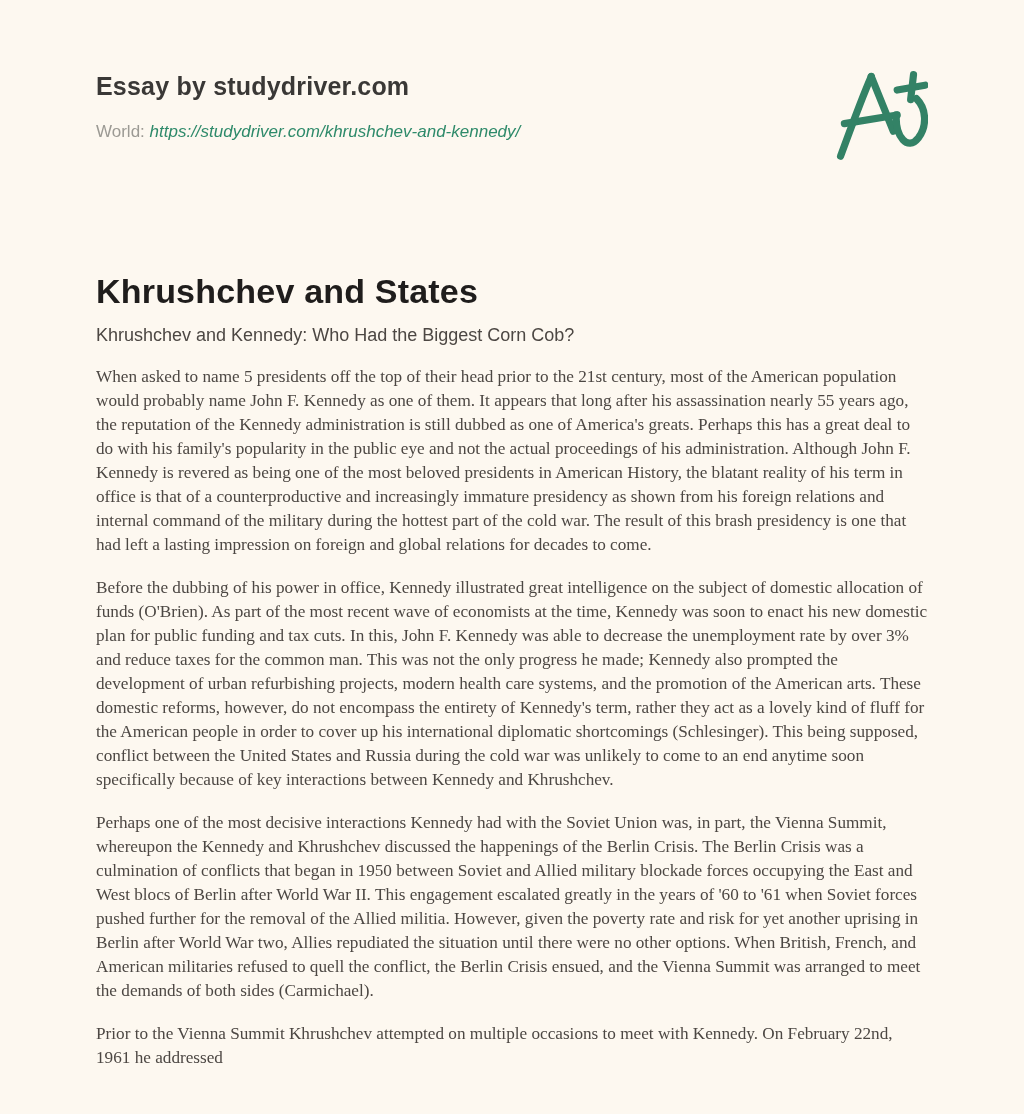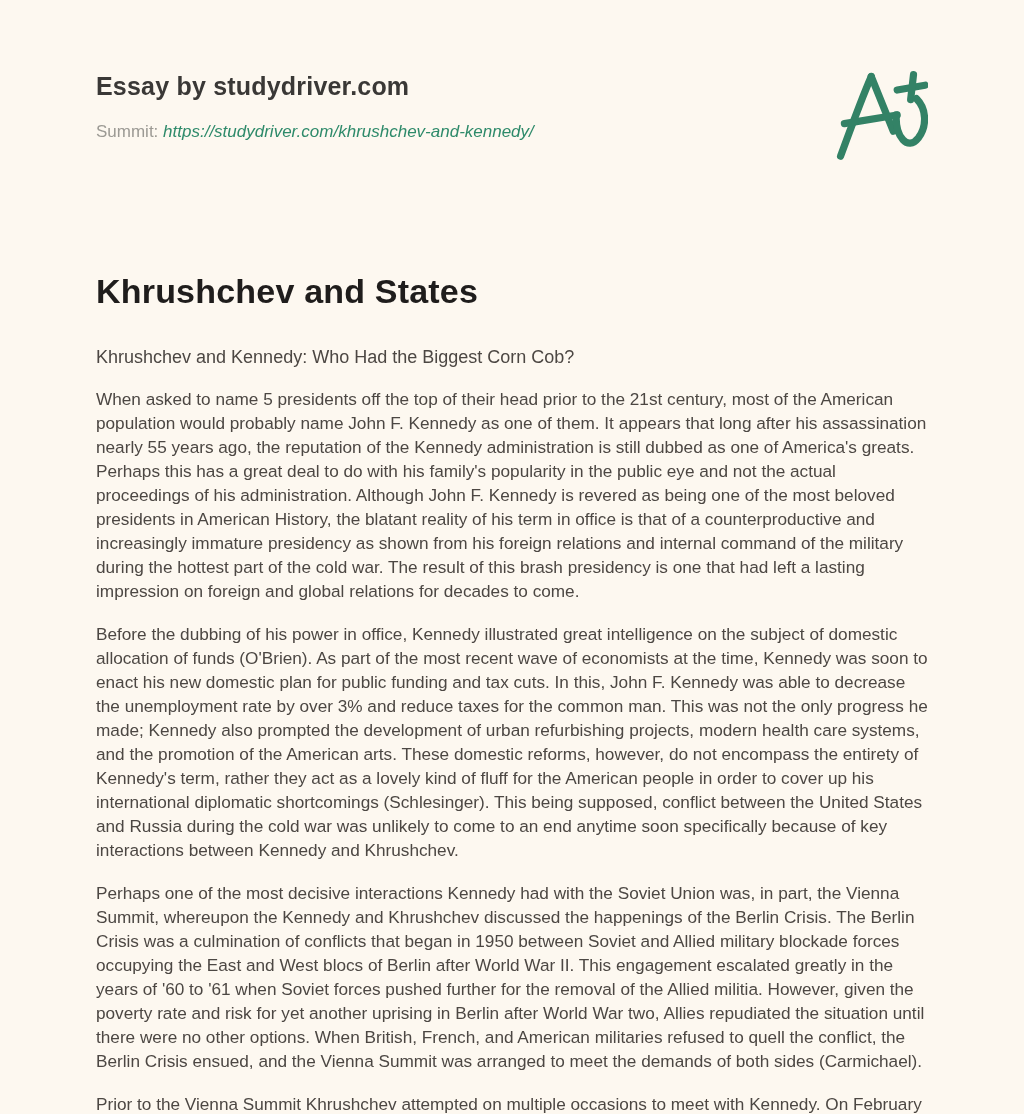--- a/index.html
+++ b/index.html
@@ -57,45 +57,46 @@
   }
   .logo-wrap svg { display: block; width: 100%; height: 100%; }
   h2.essay-title {
     margin-top: 110px;
     font-size: 34px;
     font-weight: 700;
     color: var(--heading-dark);
     letter-spacing: 0.2px;
   }
   p.subtitle {
-    margin-top: 36px;
+    margin-top: 14px;
     font-size: 18px;
     color: var(--body-text);
   }
   .essay-body {
     margin-top: 19px;
   }
   .essay-body p.para {
     font-size: 17.2px;
     line-height: 24px;
     color: var(--body-text);
     margin: 0 0 19px 0;
     max-width: 832px;
+    font-family: Liberation Serif, serif;
   }
 </style>
 </head>
 <body>
 
 <div class="page">
 
   <header class="doc-header">
     <div class="header-left">
       <h1 class="provider-title">Essay by studydriver.com</h1>
       <p class="source-row">
-        <span>Summit:</span>
+        <span>World:</span>
         <a href="#">https://studydriver.com/khrushchev-and-kennedy/</a>
       </p>
     </div>
 
     <div class="logo-wrap">
       <svg viewBox="0 0 100 100" fill="none" stroke="#338266" stroke-width="7.5" stroke-linecap="round" stroke-linejoin="round">
 
         <path d="M11 94 C14 86 32 36 43 11"></path>
 
         <path d="M43 11 L66 68"></path>

